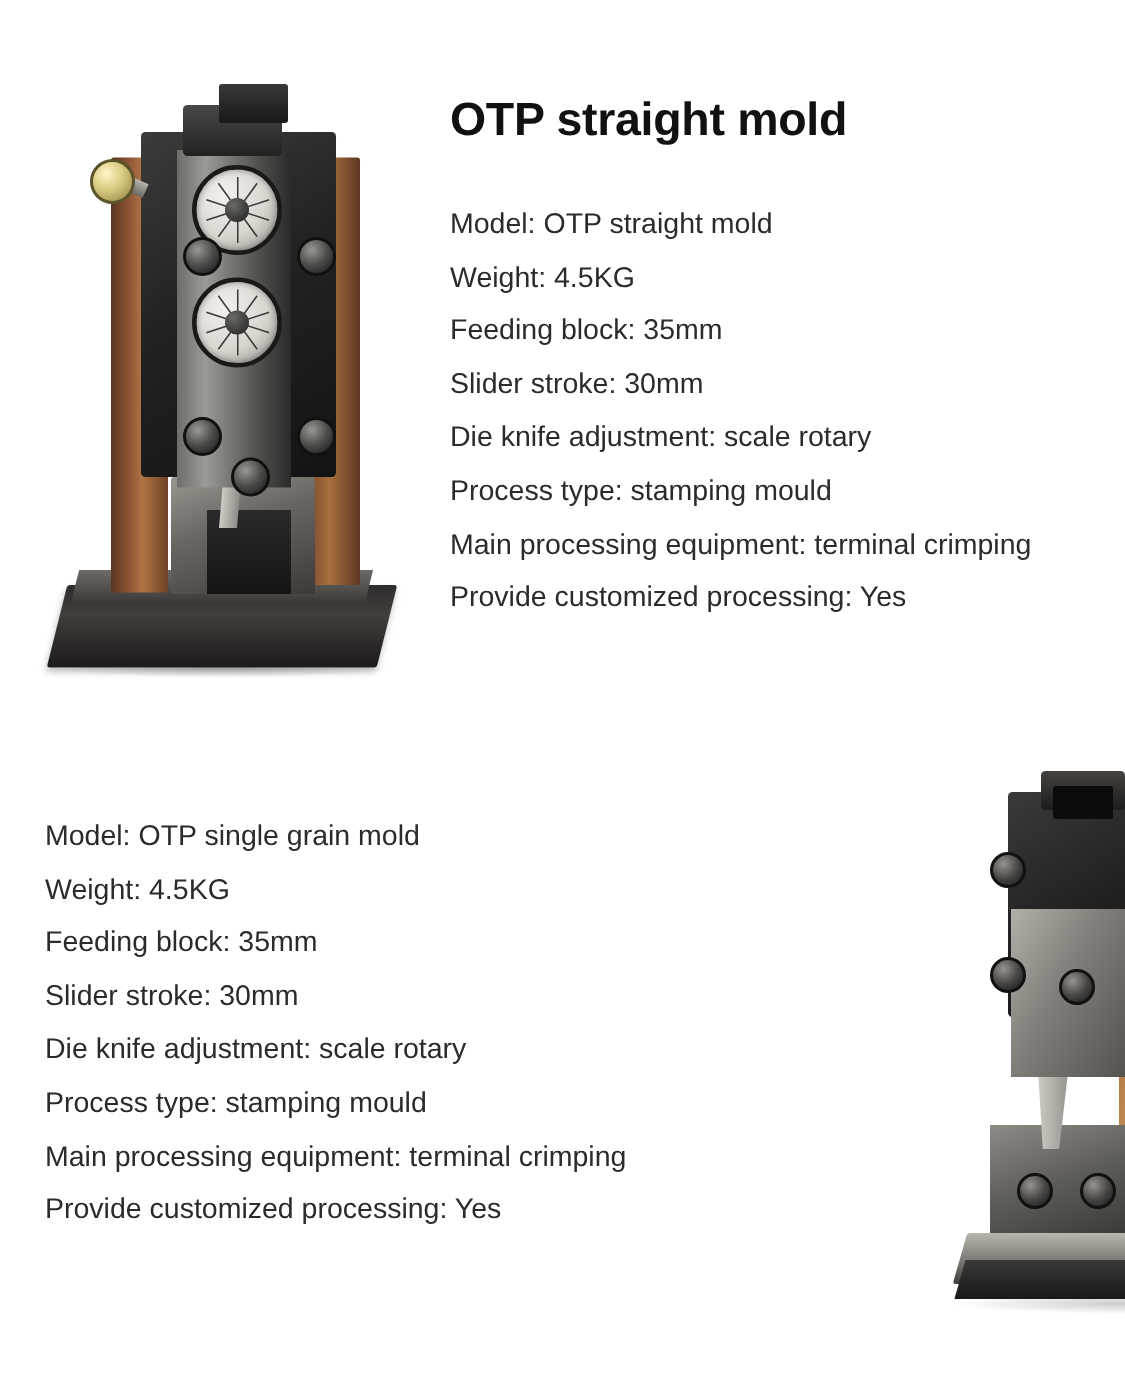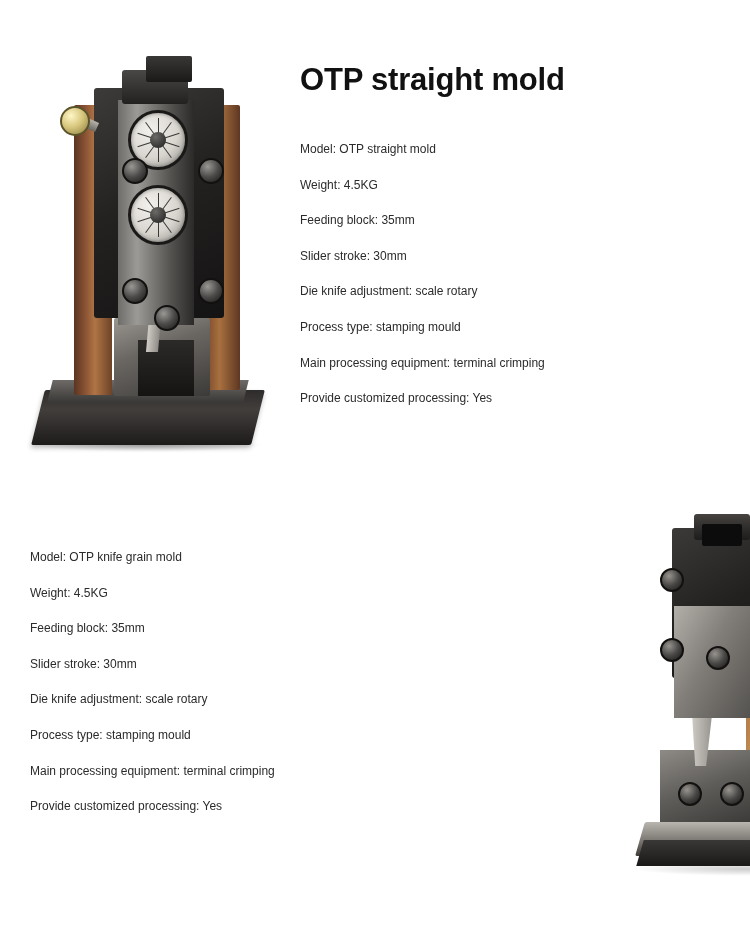--- a/index.html
+++ b/index.html
@@ -50,21 +50,21 @@
     letter-spacing: -0.2px;
     margin: 0 0 34px 0;
     color: #111;
   }
   .spec-list {
     margin: 0;
     padding: 0;
     list-style: none;
   }
   .spec-list li {
-    font-size: 12px;
+    font-size: 19px;
     line-height: 35.6px;
     color: #2b2b2b;
     white-space: nowrap;
   }
 
   
   .photo1 {
     position: absolute;
     left: 28px;
     top: 50px;
@@ -410,21 +410,21 @@
       <li>Process type: stamping mould</li>
       <li>Main processing equipment: terminal crimping</li>
       <li>Provide customized processing: Yes</li>
     </ul>
   </div>
 </div>
 
 <div class="product product-bottom">
   <div class="text-col bottom">
     <ul class="spec-list">
-      <li>Model: OTP knife grain mold</li>
+      <li>Model: OTP single grain mold</li>
       <li>Weight: 4.5KG</li>
       <li>Feeding block: 35mm</li>
       <li>Slider stroke: 30mm</li>
       <li>Die knife adjustment: scale rotary</li>
       <li>Process type: stamping mould</li>
       <li>Main processing equipment: terminal crimping</li>
       <li>Provide customized processing: Yes</li>
     </ul>
   </div>
   <div class="img-col">

